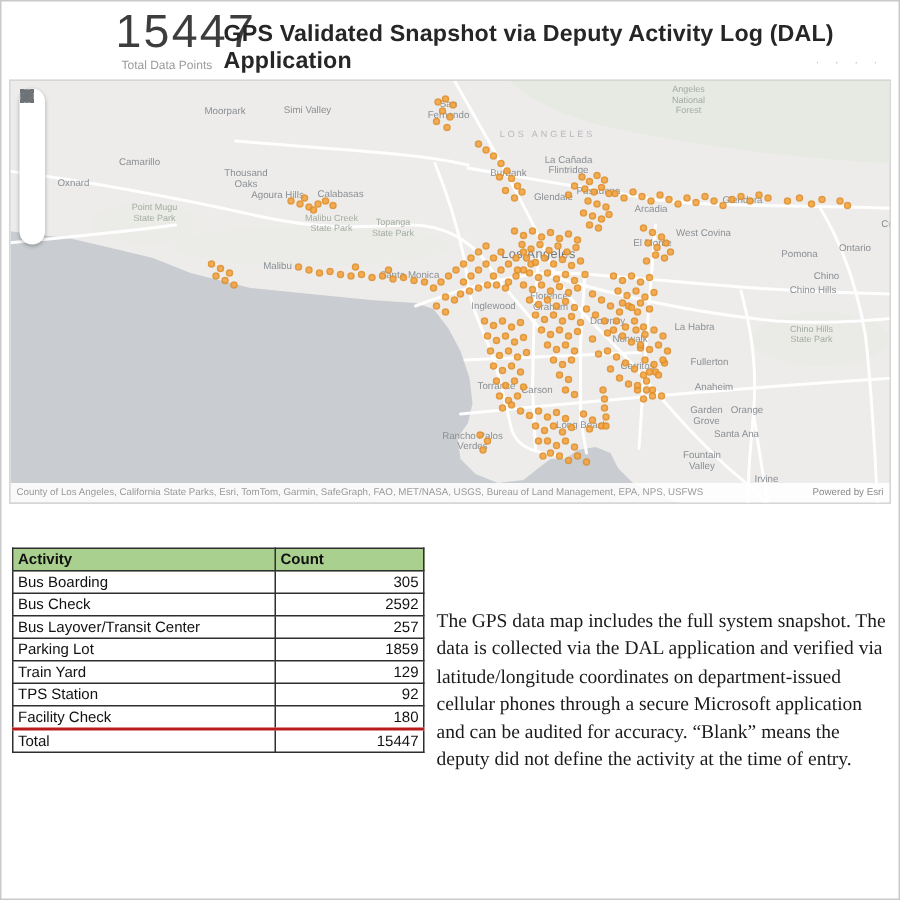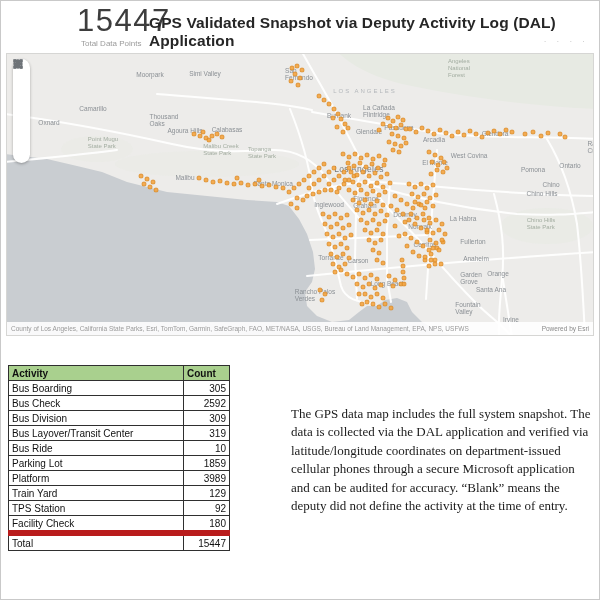--- a/index.html
+++ b/index.html
@@ -17,45 +17,45 @@
     letter-spacing:4px;}
 
   
   #map{position:absolute;left:5px;top:52px;width:588px;height:283px;
     background:#edecea;border:1px solid #d6d6d4;box-sizing:border-box;overflow:hidden;}
   #map svg{position:absolute;left:0;top:0;}
   .dot{position:absolute;width:5px;height:5px;border-radius:50%;
     background:var(--dot,#f5a33c);border:1px solid rgba(205,125,25,.55);
     opacity:.88;transform:translate(-50%,-50%);box-sizing:border-box;}
   .maplabel{position:absolute;transform:translate(-50%,-50%);font-size:6.5px;
-    color:#8b9095;white-space:pre-line;text-align:left;line-height:1.15;pointer-events:none;}
+    color:#8b9095;white-space:pre-line;text-align:center;line-height:1.15;pointer-events:none;}
   .maplabel.city-lg{font-size:8.5px;color:#75797e;letter-spacing:.3px;}
   .maplabel.park{font-size:6px;color:#a3ada1;}
   .maplabel.county{font-size:6px;color:#b4b8bc;letter-spacing:2px;}
 
   .map-toolbar{position:absolute;left:6px;top:5px;width:17px;background:#fff;
     border-radius:9px;box-shadow:0 1px 3px rgba(0,0,0,.3);padding:4px 0;
     display:flex;flex-direction:column;align-items:center;gap:6px;}
   .tool-btn{width:11px;height:11px;display:flex;align-items:center;justify-content:center;cursor:pointer;}
   .tool-btn svg{width:10px;height:10px;stroke:#6e7378;fill:none;stroke-width:1.3;}
 
   .attribution{position:absolute;left:0;right:0;bottom:0;height:13px;
     background:rgba(255,255,255,.88);display:flex;justify-content:space-between;
     align-items:center;padding:0 4px;font-size:6.5px;color:#9a9a9a;}
   .powered{color:#8a8a8a;}
 
   
-  #activity-table{position:absolute;left:7px;top:364px;width:222px;
+  #activity-table{position:absolute;left:7px;top:364px;width:275px;
     border-collapse:collapse;font-size:10px;color:#111;}
   #activity-table th,#activity-table td{border:1px solid #2f2f2f;padding:0 3px;
     height:14px;line-height:13px;}
   #activity-table th{background:var(--hdr,#a9d08e);text-align:left;font-weight:bold;}
   #activity-table td.num,#activity-table th.num-h{text-align:right;}
   #activity-table th.col-activity{width:168px;}
-  #activity-table tfoot td{border-top:6px solid #b91c1c;}
+  #activity-table tfoot td{border-top:2px solid #b91c1c;}
 
   
   .description{position:absolute;left:290px;top:404px;width:300px;
     font-family:"Liberation Serif",serif;font-size:13px;line-height:1.42;color:#1b1b1b;}
 </style>
 </head>
 <body>
 
 <div id="screen">
 
@@ -542,38 +542,26 @@
     <tbody>
         <tr>
           <td>Bus Boarding</td>
           <td class="num">305</td>
         </tr>
         <tr>
           <td>Bus Check</td>
           <td class="num">2592</td>
         </tr>
         <tr>
-          <td>Bus Division</td>
-          <td class="num">309</td>
-        </tr>
-        <tr>
           <td>Bus Layover/Transit Center</td>
-          <td class="num">319</td>
-        </tr>
-        <tr>
-          <td>Bus Ride</td>
-          <td class="num">10</td>
+          <td class="num">257</td>
         </tr>
         <tr>
           <td>Parking Lot</td>
           <td class="num">1859</td>
-        </tr>
-        <tr>
-          <td>Platform</td>
-          <td class="num">3989</td>
         </tr>
         <tr>
           <td>Train Yard</td>
           <td class="num">129</td>
         </tr>
         <tr>
           <td>TPS Station</td>
           <td class="num">92</td>
         </tr>
         <tr>

